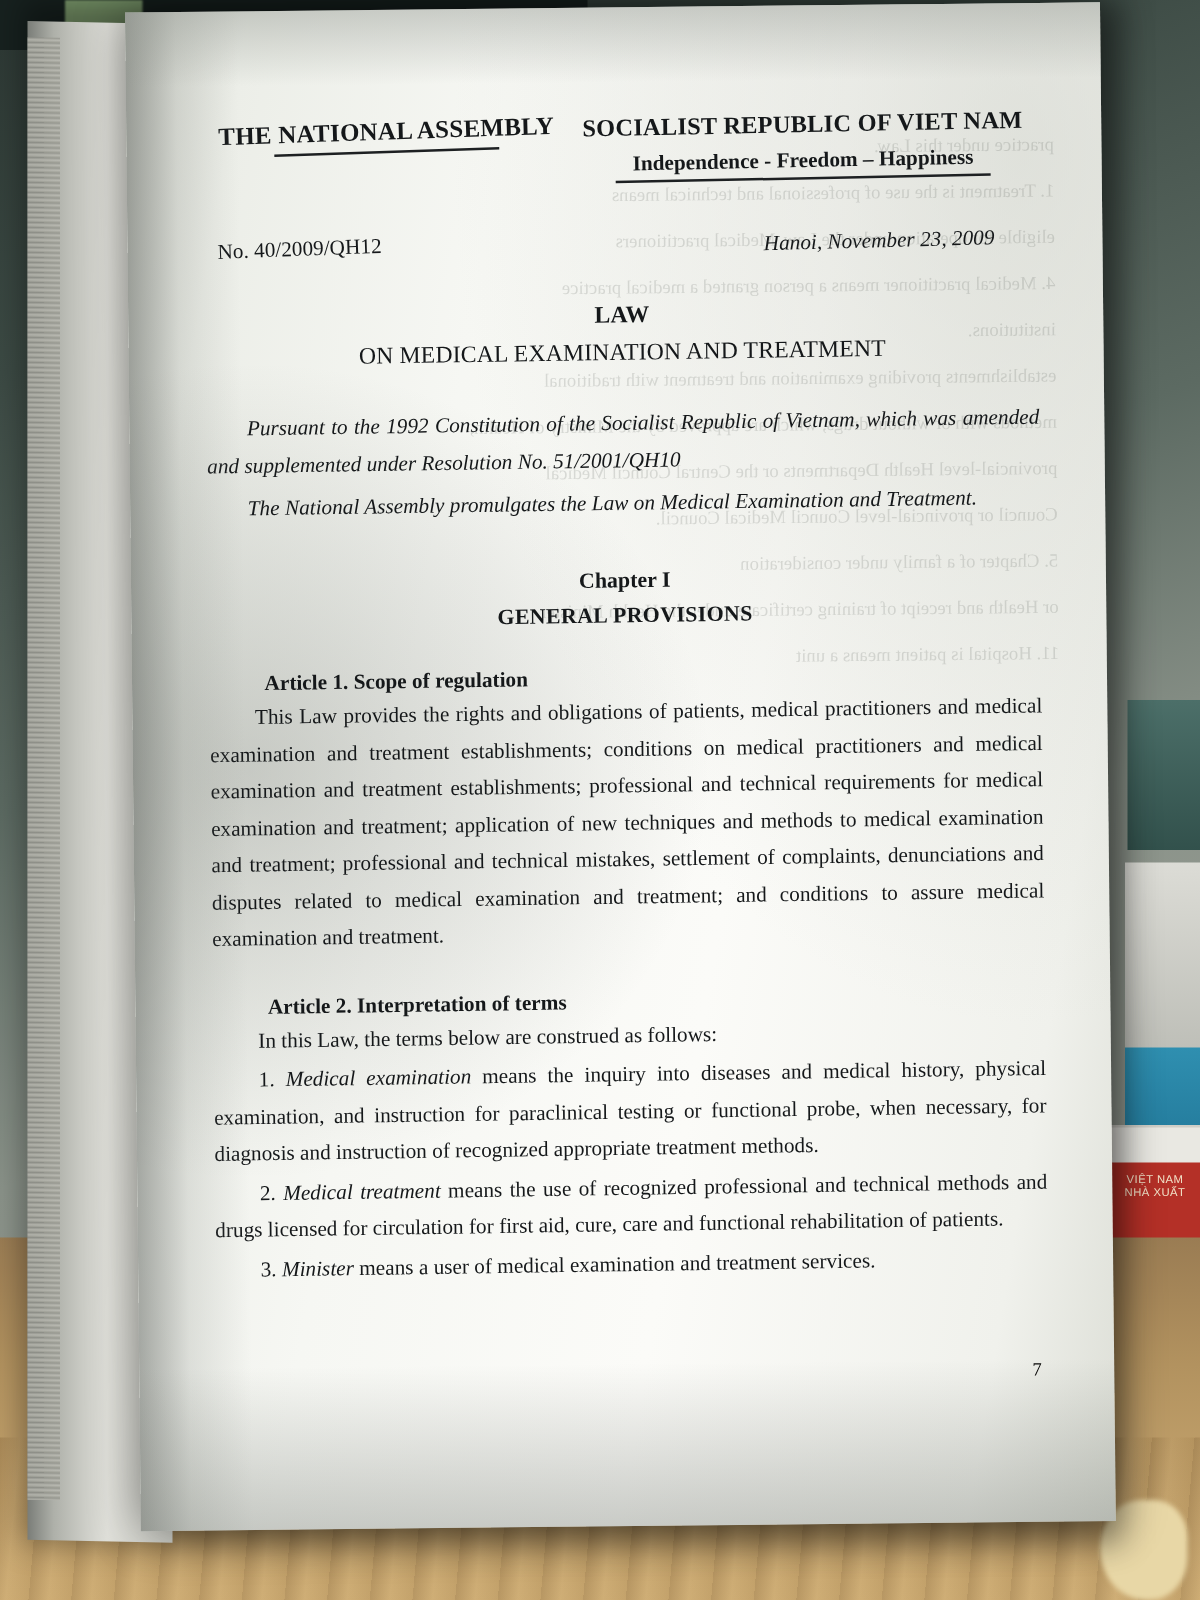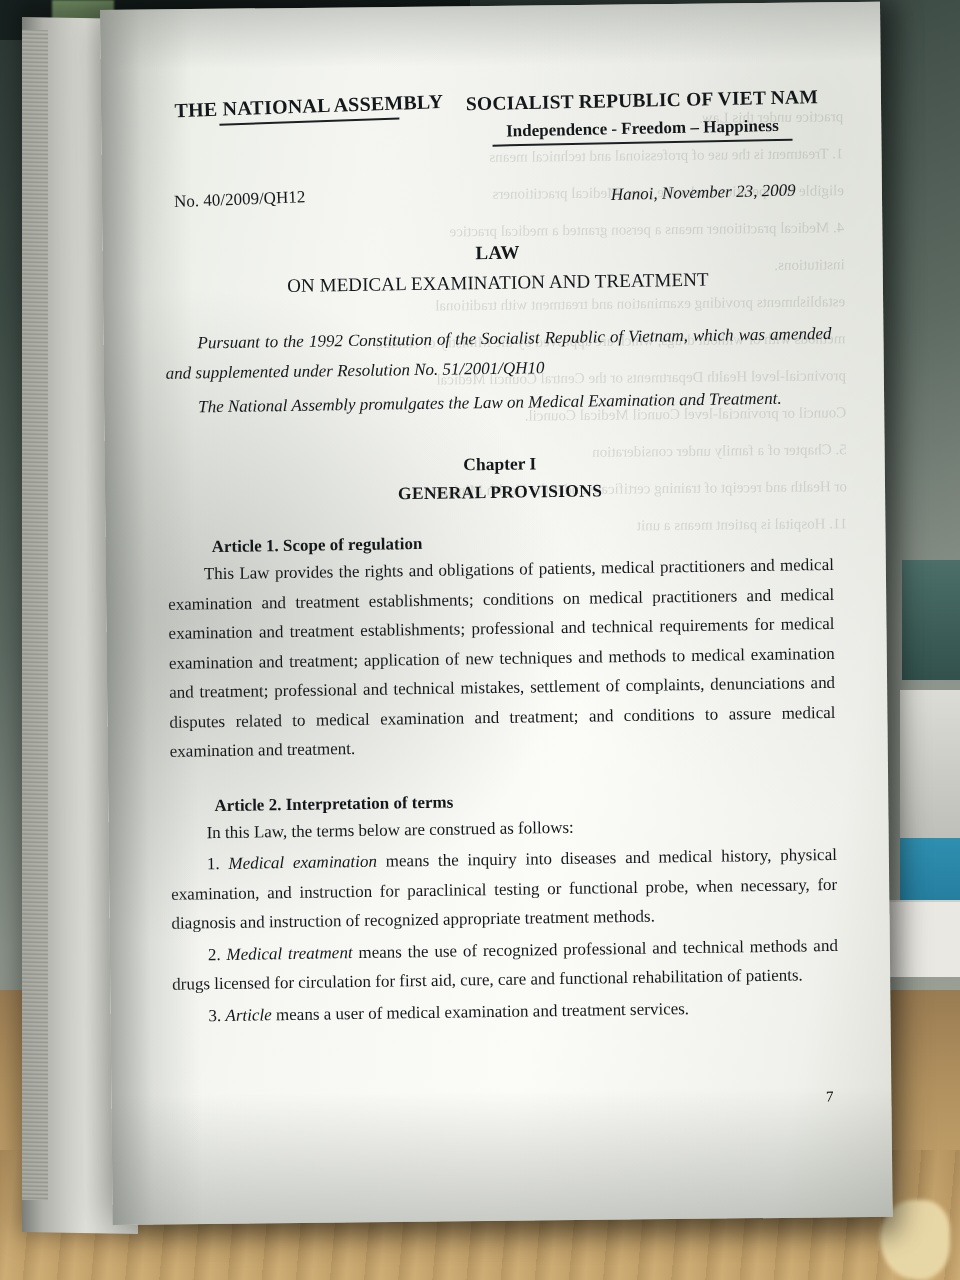--- a/index.html
+++ b/index.html
@@ -278,20 +278,23 @@
 
 <div id="scene">
 
   <div class="bg-wall"></div>
   <div class="bg-dark-panel"></div>
   <div class="bg-green-block"></div>
   <div class="bg-teal-strip"></div>
   <div class="bg-shelf-white"></div>
   <div class="bg-shelf-blue"></div>
   <div class="bg-box-white"></div>
+  <div class="bg-box-red">
+    <div class="lbl">VIỆT NAM<br>NHÀ XUẤT</div>
+  </div>
   <div class="bg-floor"></div>
   <div class="bg-floor-grain"></div>
   <div class="bg-blob"></div>
 
   <div class="book-shadow"></div>
   <div class="book-left-edge"></div>
   <div class="book-pages-edge"></div>
 
   <div class="page">
 
@@ -347,21 +350,21 @@
       <div class="para">
         <span>1.</span>
         <em>Medical examination</em><span> means the inquiry into diseases and medical history, physical examination, and instruction for paraclinical testing or functional probe, when necessary, for diagnosis and instruction of recognized appropriate treatment methods.</span>
       </div>
       <div class="para">
         <span>2.</span>
         <em>Medical treatment</em><span> means the use of recognized professional and technical methods and drugs licensed for circulation for first aid, cure, care and functional rehabilitation of patients.</span>
       </div>
       <div class="para">
         <span>3.</span>
-        <em>Article</em><span> means a user of medical examination and treatment services.</span>
+        <em>Minister</em><span> means a user of medical examination and treatment services.</span>
       </div>
 
     </div>
 
     <div class="page-num">7</div>
 
     <div class="page-gutter-shade"></div>
     <div class="page-top-shade"></div>
     <div class="page-bottom-shade"></div>
   </div>

